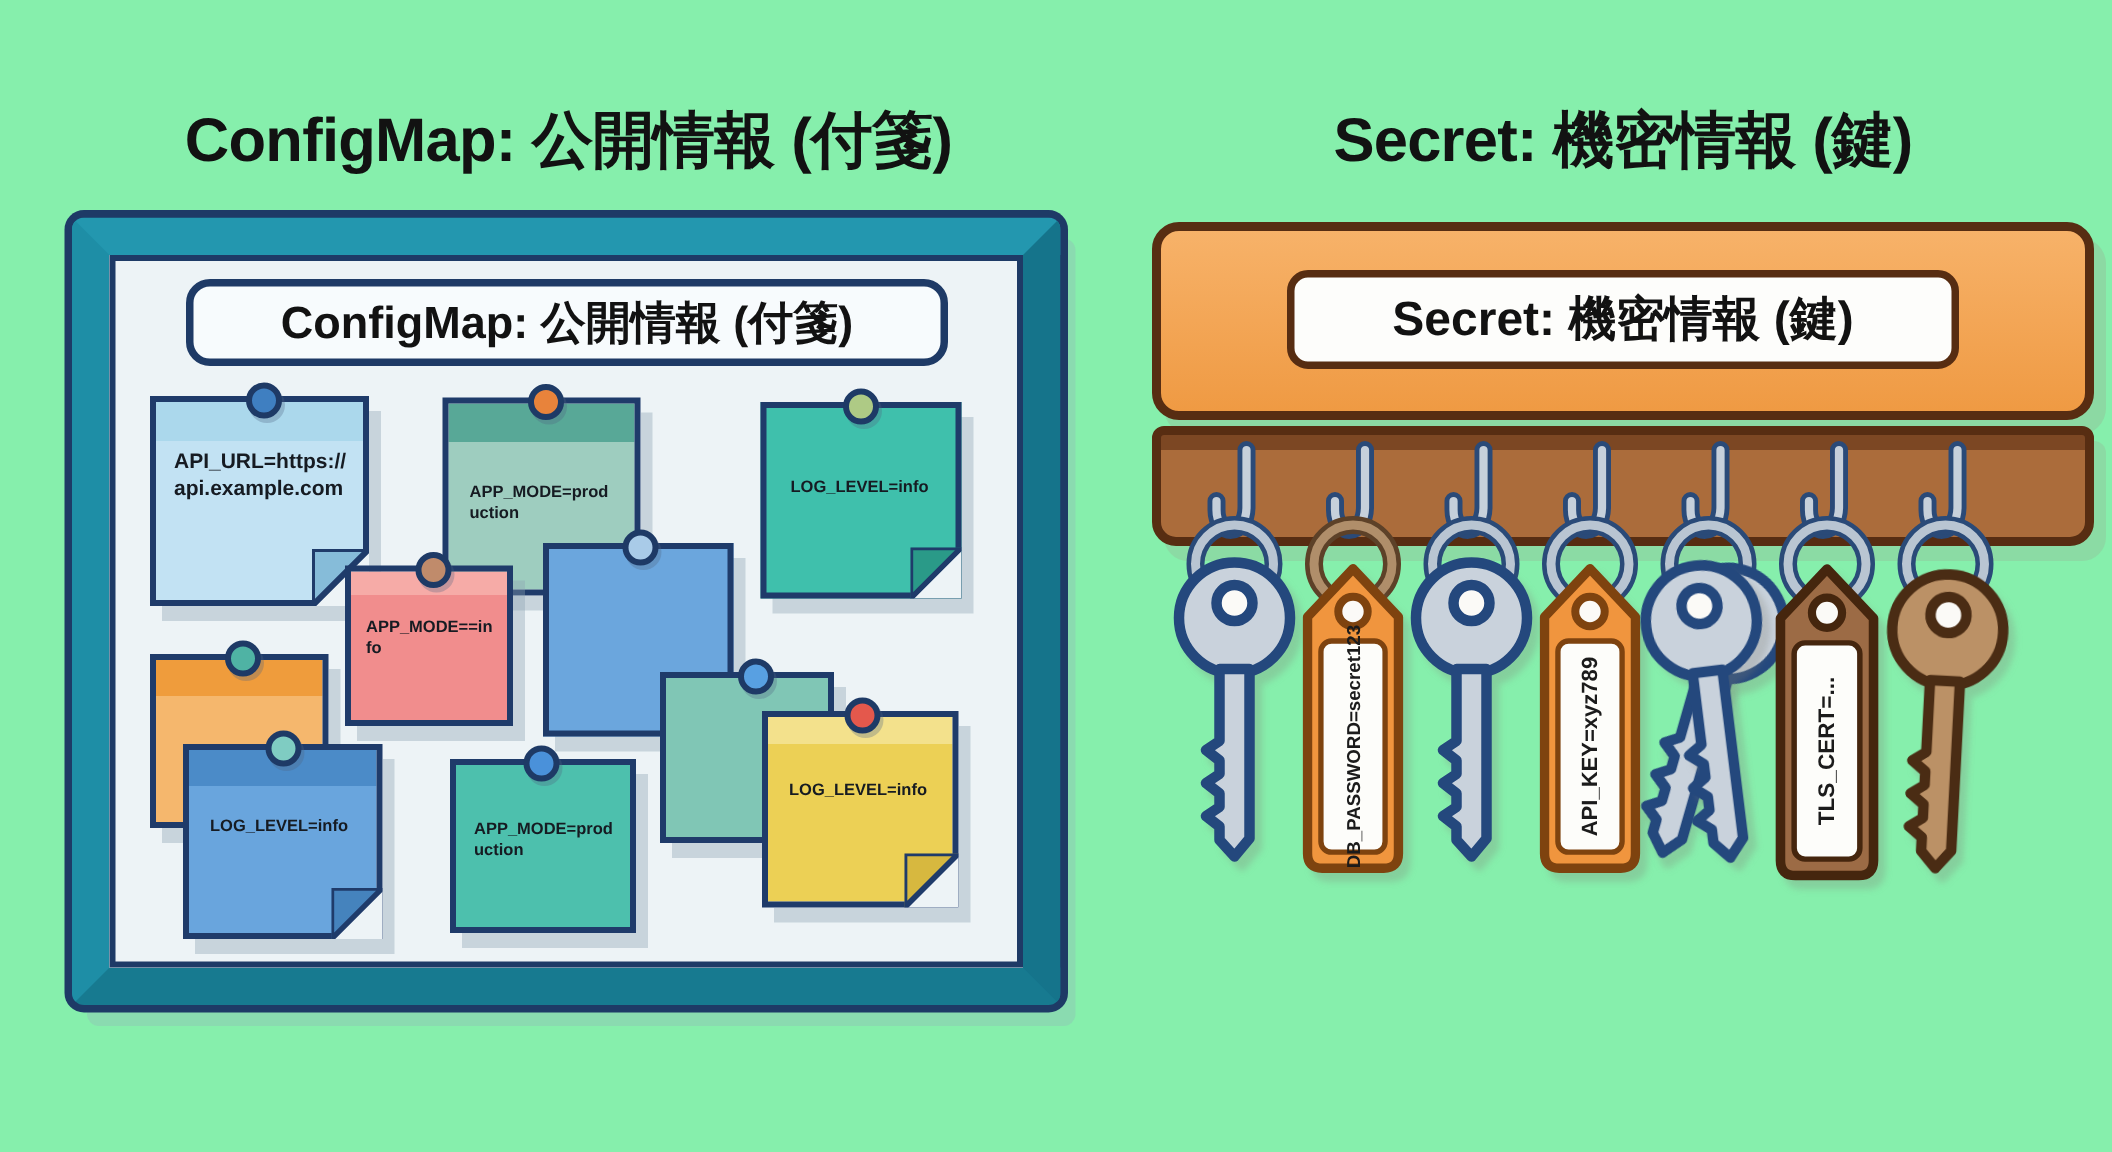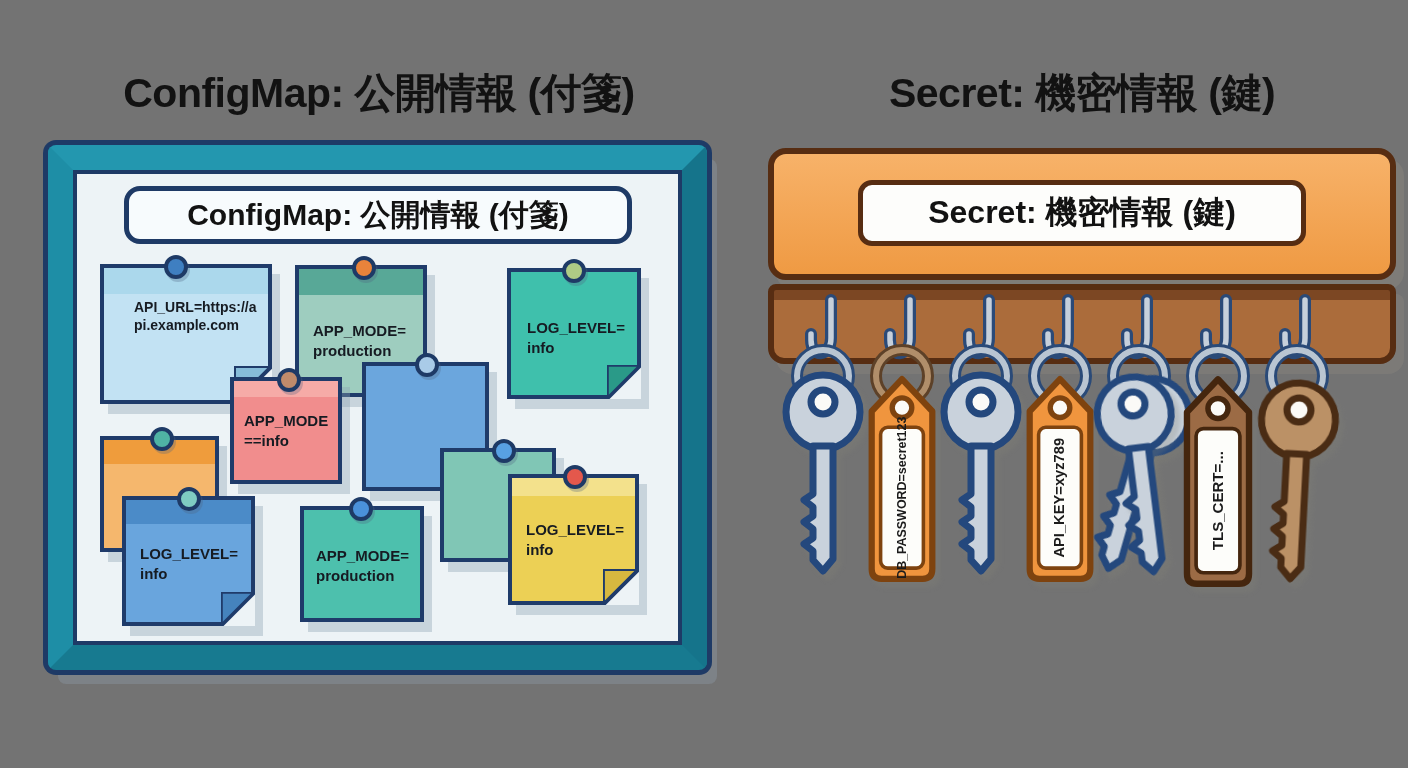--- a/index.html
+++ b/index.html
@@ -1,18 +1,18 @@
 <!DOCTYPE html>
 <html><head>
 <meta charset="utf-8">
 <style>
   html,body{margin:0;padding:0;}
   .stage{
     position:relative; width:1408px; height:768px; overflow:hidden;
-    background:#737373;
+    background:#86efac;
     font-family:"Liberation Sans", sans-serif;
   }
   .heading{
     position:absolute; top:66px; margin:0; text-align:center;
     font-size:41px; font-weight:bold; color:#121212; letter-spacing:-0.5px;
   }
   .heading-left{ left:48px; width:662px; }
   .heading-right{ left:768px; width:628px; }
 
   
@@ -34,34 +34,34 @@
     box-sizing:border-box;
     background:#f7fbfd; border:5px solid #1e3a66; border-radius:16px;
     display:flex; align-items:center; justify-content:center;
     font-size:30px; font-weight:bold; color:#121212;
   }
 
   .note{
     position:absolute; box-sizing:border-box;
     border:4px solid #1f3b6a;
     box-shadow:8px 10px 0 rgba(140,163,180,.38);
-    color:#161b22; font-weight:bold; font-size:15px; line-height:1.3;
+    color:#161b22; font-weight:bold; font-size:11px; line-height:1.3;
     word-break:break-all;
   }
   .note-text{ display:block; }
   .pin{
     position:absolute; top:-13px; width:24px; height:24px; box-sizing:border-box;
     border:4px solid #1e3a66; border-radius:50%;
     box-shadow:2px 3px 0 rgba(80,100,130,.3);
   }
   .fold{ position:absolute; right:-4px; bottom:-4px; }
 
-  .n1{ left:100px; top:264px; width:172px; height:140px;
+  .n1{ left:100px; top:264px; width:146px; height:140px;
        background:linear-gradient(180deg,#abd8ec 0 26px,#c2e2f3 26px);
-       padding:30px 10px 8px 30px; font-size:14px; }
+       padding:30px 10px 8px 12px; font-size:14px; }
   .n1 .pin{ left:60px; background:#3f7fc1; }
 
   .n2{ left:295px; top:265px; width:132px; height:132px;
        background:linear-gradient(180deg,#58a897 0 26px,#9ecdbf 26px);
        padding:52px 12px 0 14px; }
   .n2 .pin{ left:53px; background:#e8833b; }
 
   .n3{ left:362px; top:362px; width:127px; height:129px; background:#6ba6dd; }
   .n3 .pin{ left:49px; background:#a9cbe8; }
 

